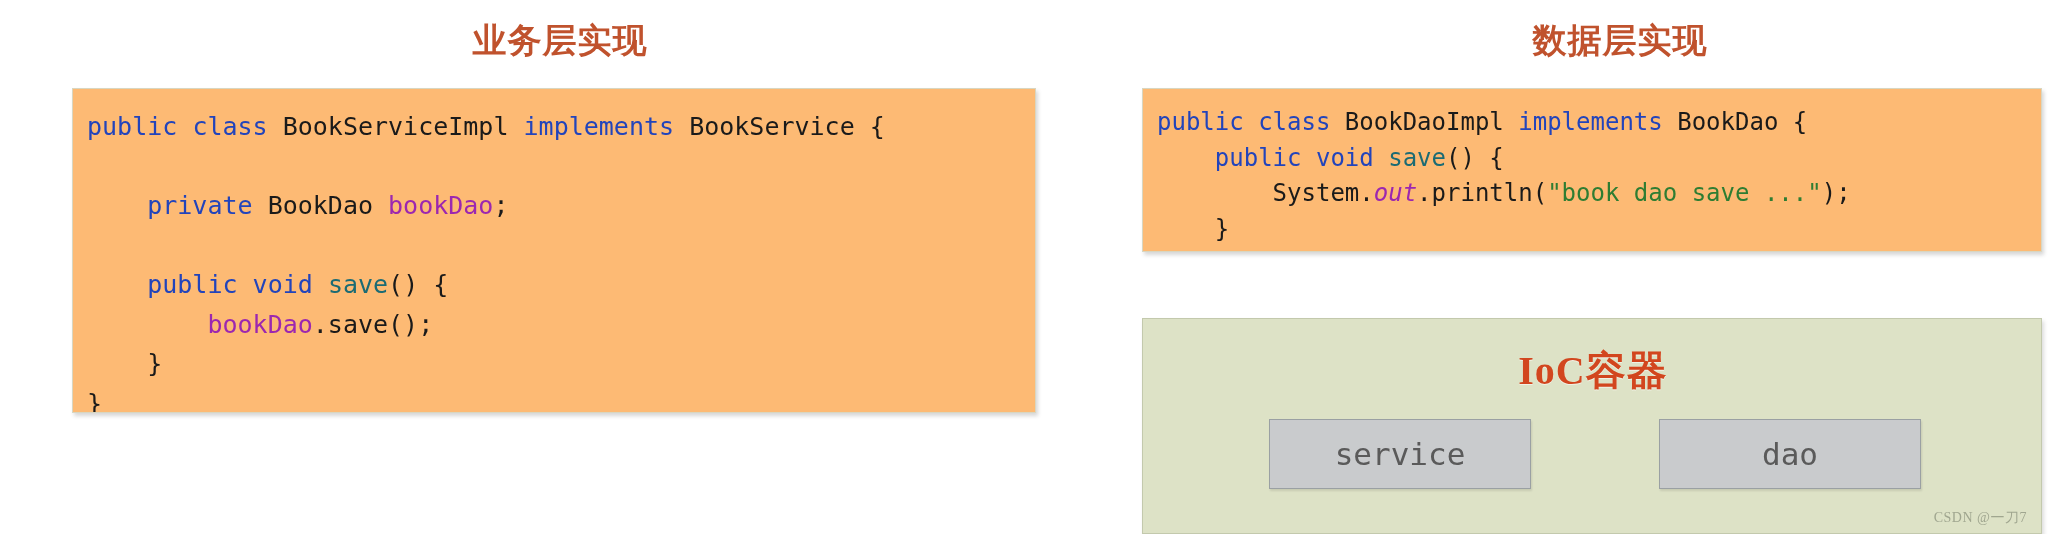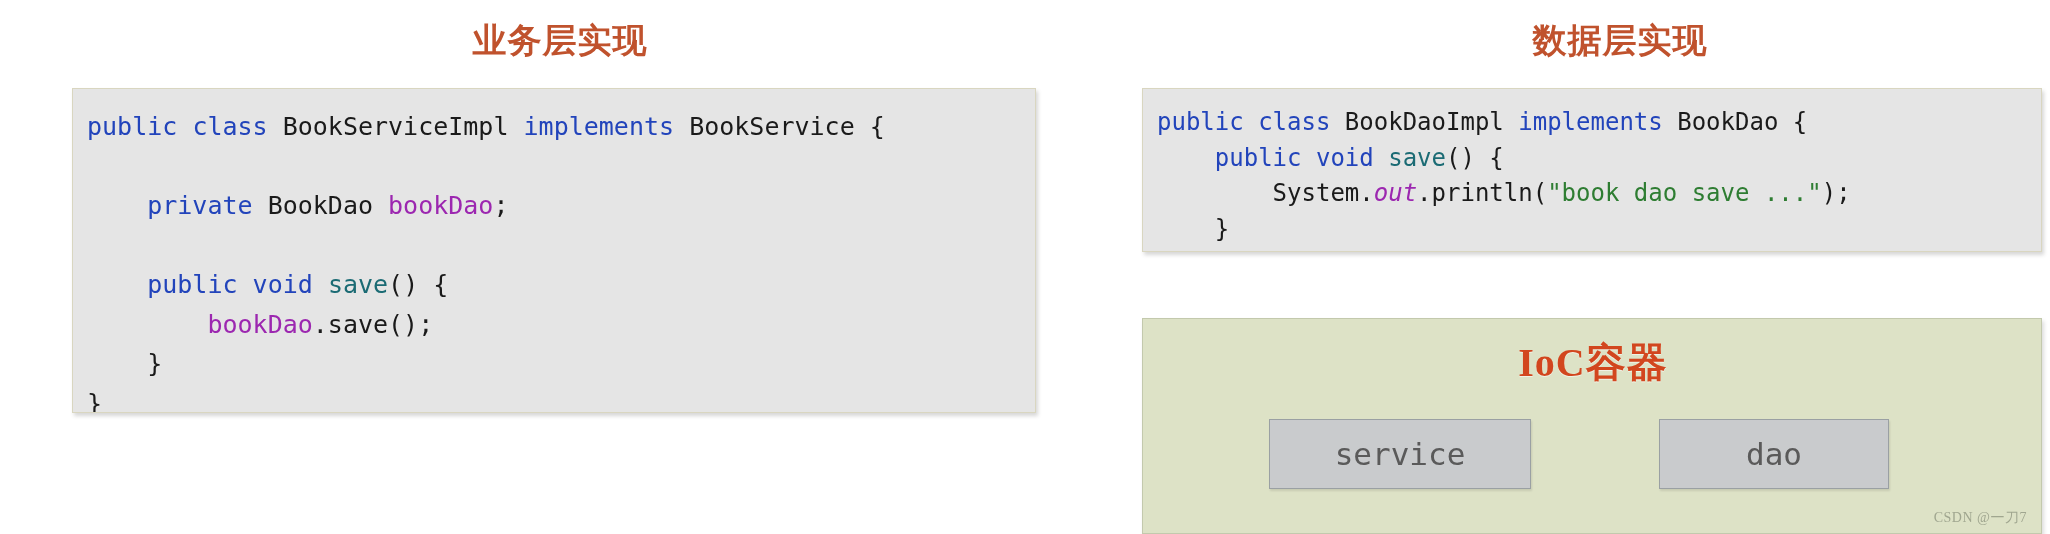--- a/index.html
+++ b/index.html
@@ -34,21 +34,21 @@
     text-align: center;
     white-space: nowrap;
     text-shadow: 0 1px 0 rgba(255,255,255,0.6);
   }
   #title-left  { left: 300px; top: 18px; width: 520px; }
   #title-right { left: 1360px; top: 18px; width: 520px; }
 
   
   .code-panel {
     position: absolute;
-    background: #e5e5e5;
+    background: #fdba74;
     border: 1px solid #d9d6c0;
     box-shadow: 2px 3px 4px rgba(0,0,0,0.16);
     box-sizing: border-box;
     overflow: hidden;
   }
   #code-panel-service {
     left: 72px;  top: 88px;
     width: 964px; height: 325px;
     padding: 18px 14px 10px 14px;
   }
@@ -86,21 +86,21 @@
     position: absolute;
     left: 1142px; top: 318px;
     width: 900px; height: 216px;
     background: #dde2c6;
     border: 1px solid #c3c9ad;
     box-shadow: 2px 3px 4px rgba(0,0,0,0.14);
     box-sizing: border-box;
   }
   #ioc-title {
     position: absolute;
-    left: 0; top: 16px;
+    left: 0; top: 24px;
     width: 900px;
     text-align: center;
     font-family: "Liberation Serif", serif;
     font-weight: bold;
     font-size: 40px;
     color: #d2461e;
     letter-spacing: 1px;
     text-shadow: 0 1px 0 rgba(255,255,255,0.55);
     white-space: nowrap;
   }
@@ -117,21 +117,21 @@
     box-shadow: 1px 2px 2px rgba(0,0,0,0.10);
   }
   .bean-label {
     font-family: "DejaVu Sans Mono", "Liberation Mono", monospace;
     font-size: 31px;
     color: #5a5a5a;
     letter-spacing: 0px;
     white-space: nowrap;
   }
   #bean-service { left: 126px; width: 262px; }
-  #bean-dao     { left: 516px; width: 230px; }
+  #bean-dao     { left: 516px; width: 262px; }
 
   
   #watermark {
     position: absolute;
     right: 14px; bottom: 6px;
     font-family: Liberation Serif, serif;
     font-size: 14px;
     color: #9aa08a;
     letter-spacing: 0.5px;
     white-space: nowrap;

